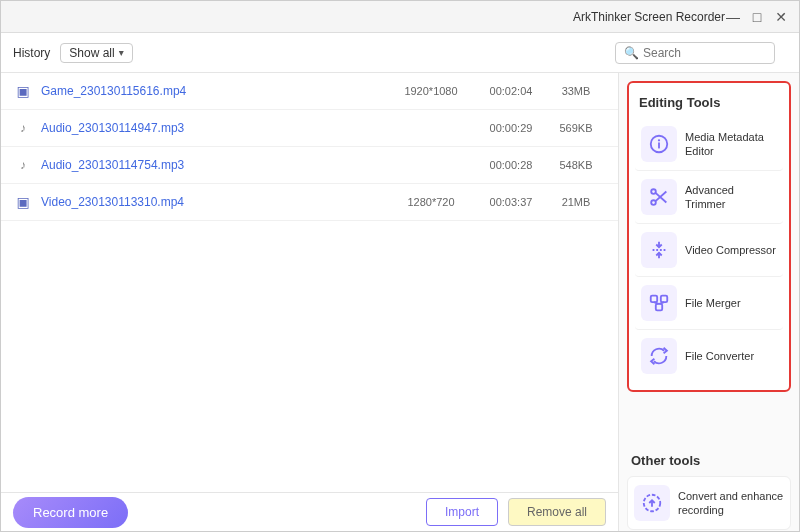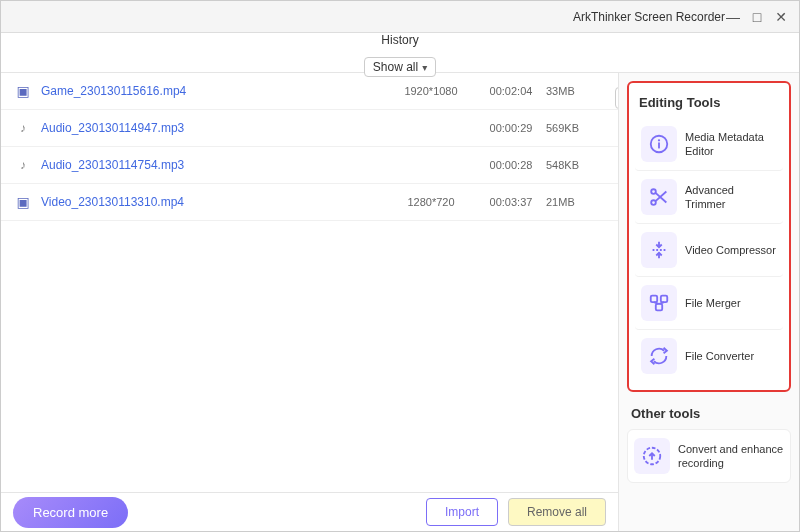--- a/index.html
+++ b/index.html
@@ -54,21 +54,20 @@
     
     .toolbar {
       height: 40px;
       background: #fff;
       border-bottom: 1px solid #e5e5e5;
       display: flex;
       align-items: center;
       padding: 0 12px;
       gap: 10px;
       flex-shrink: 0;
-      flex-direction: column;
     }
     .history-label {
       font-size: 12px;
       color: #333;
     }
     .show-all-select {
       display: flex;
       align-items: center;
       border: 1px solid #ccc;
       border-radius: 4px;
@@ -168,21 +167,21 @@
     .file-duration {
       width: 70px;
       font-size: 11px;
       color: #666;
       text-align: center;
     }
     .file-size {
       width: 60px;
       font-size: 11px;
       color: #666;
-      text-align: left;
+      text-align: center;
     }
     
     .file-list::-webkit-scrollbar { width: 6px; }
     .file-list::-webkit-scrollbar-track { background: #f5f5f5; }
     .file-list::-webkit-scrollbar-thumb { background: #ccc; border-radius: 3px; }
     
     .bottom-bar {
       height: 39px;
       border-top: 1px solid #e5e5e5;
       display: flex;
@@ -279,20 +278,21 @@
       line-height: 1.3;
     }
     .other-tools-section {
       margin: 0 8px 8px 8px;
     }
     .other-tools-title {
       font-size: 13px;
       font-weight: 600;
       color: #333;
       padding: 6px 4px 8px 4px;
+      margin-top: 47px;
     }
     .other-tool-item {
       display: flex;
       align-items: center;
       padding: 8px 6px;
       border: 1px solid #eee;
       border-radius: 6px;
       cursor: pointer;
       gap: 8px;
       background: #fff;

